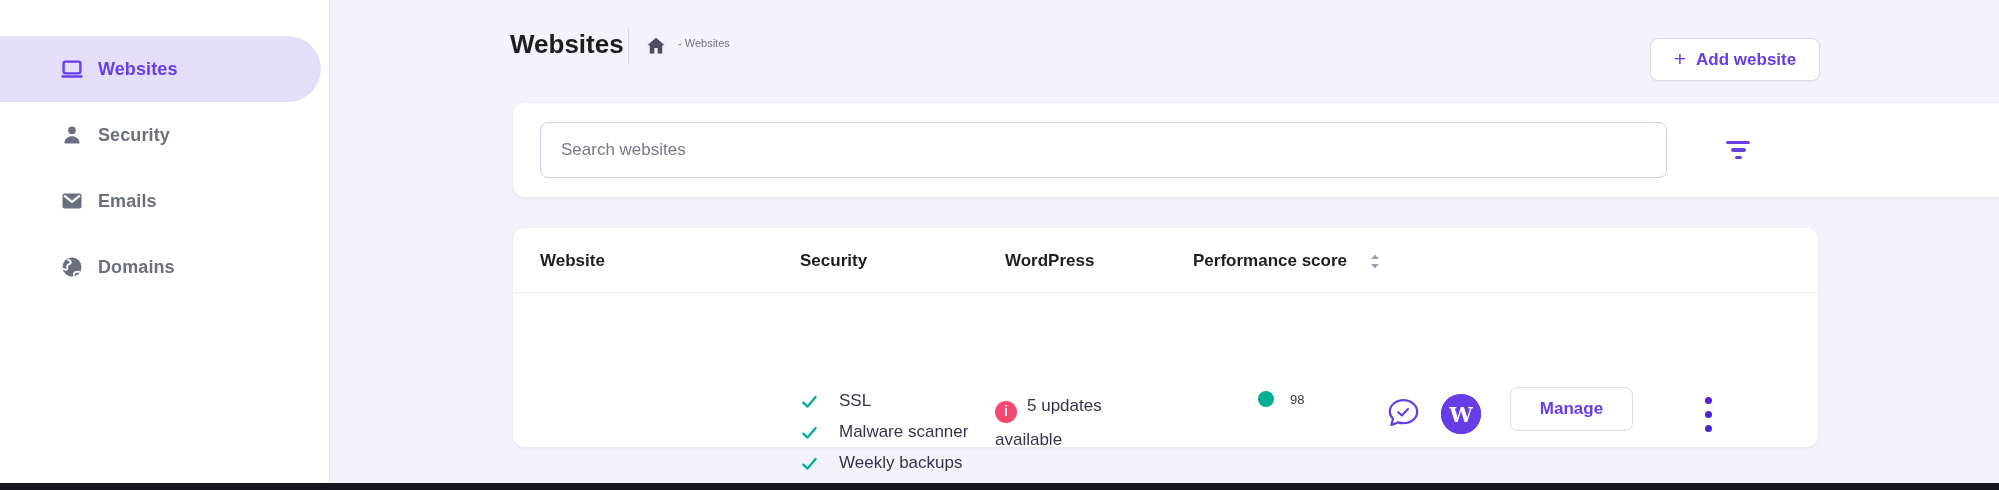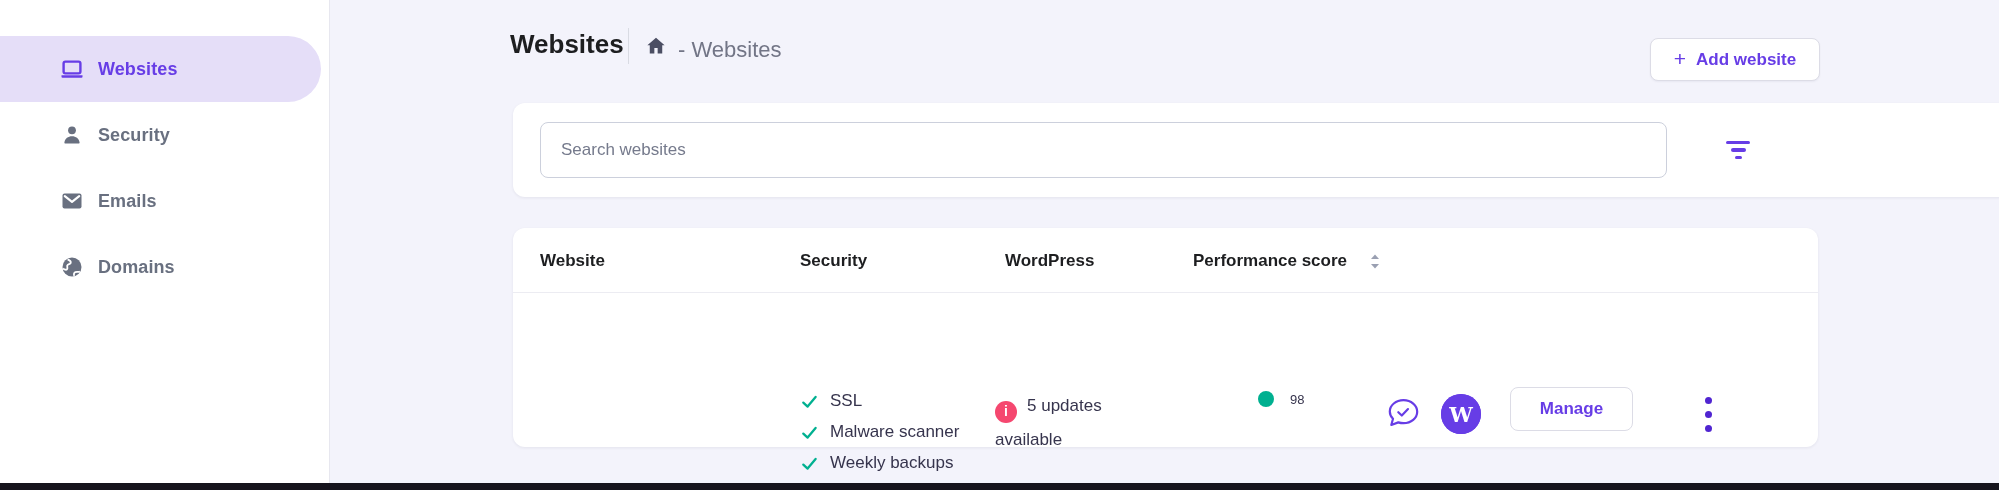--- a/index.html
+++ b/index.html
@@ -17,21 +17,21 @@
             padding-left:60px; color:#697080; cursor:pointer;}
   .nav-item .icon{width:24px; height:24px; flex:0 0 24px;}
   .nav-item .icon svg{display:block;}
   .nav-label{font-size:18px; font-weight:700; letter-spacing:.1px; white-space:nowrap;}
   .nav-item.active{background:var(--accent-pill); border-radius:0 33px 33px 0; color:var(--accent);}
 
   
   .page-title{position:absolute; left:510px; top:29px; margin:0; font-size:26px; font-weight:700; color:#1d1e20;}
   .vdiv{position:absolute; left:628px; top:28px; width:1px; height:36px; background:#d9dbe3;}
   .home-ic{position:absolute; left:645px; top:35px; width:22px; height:22px; color:#4b4e63; cursor:pointer;}
-  .crumb{position:absolute; left:678px; top:37px; font-size:22px; color:#727586;}
+  .crumb{position:absolute; left:678px; top:37px; font-size:11px; color:#727586;}
   .add-btn{position:absolute; left:1650px; top:38px; width:170px; height:43px; background:#fff;
            border:1px solid #dcdce6; border-radius:8px; display:flex; align-items:center; justify-content:center;
            gap:10px; color:var(--accent); font-family:inherit; font-size:17px; font-weight:700; cursor:pointer;
            box-shadow:0 1px 2px rgba(25,25,60,.05);}
   .add-btn .plus{font-size:21px; font-weight:400; line-height:1; margin-top:-2px;}
 
   
   .search-card{position:absolute; left:513px; top:103px; width:1566px; height:94px; background:#fff;
                border-radius:12px; box-shadow:0 1px 3px rgba(29,30,50,.07);}
   .search-input{position:absolute; left:27px; top:19px; width:1127px; height:56px; border:1.5px solid #ccd0dc;
@@ -54,21 +54,21 @@
   .sort-btn{background:none; border:none; padding:0; margin:0; cursor:pointer; display:flex;}
 
   .trow{position:absolute; left:0; top:65px; right:0; bottom:0; cursor:pointer;}
   .website-cell{position:absolute; left:27px; top:95px2;}
   .website-cell{position:absolute; left:27px; top:95px;}
   .domain{font-size:17px; font-weight:700; color:#1d1e20; line-height:20px;}
   .plan{font-size:17px; color:#6b7183; line-height:20px; margin-top:10px;}
   .email{font-size:17px; color:#8b90a2; line-height:20px; margin-top:12px;}
 
   .security-cell{position:absolute; left:287px; top:97px; display:flex; flex-direction:column; gap:9px;}
-  .sec-line{display:flex; align-items:center; gap:11px; height:22px; font-size:17px; color:#36344d; white-space:nowrap;}
+  .sec-line{display:flex; align-items:center; gap:20px; height:22px; font-size:17px; color:#36344d; white-space:nowrap;}
   .check-ic{width:19px; height:19px; color:var(--success); flex:0 0 19px;}
 
   .wp-cell{position:absolute; left:482px; top:96px; width:150px; font-size:17px; color:#36344d; line-height:33px;}
   .info-badge{display:inline-flex; width:22px; height:22px; border-radius:50%; background:var(--danger); color:#fff;
               align-items:center; justify-content:center; font-size:14px; font-weight:700;
               vertical-align:-5px; margin-right:10px;}
 
   .perf-cell{position:absolute; left:745px; top:98px; display:flex; align-items:center; gap:16px;
              font-size:13px; color:#36344d;}
   .dot{width:16px; height:16px; border-radius:50%; background:var(--success);}

